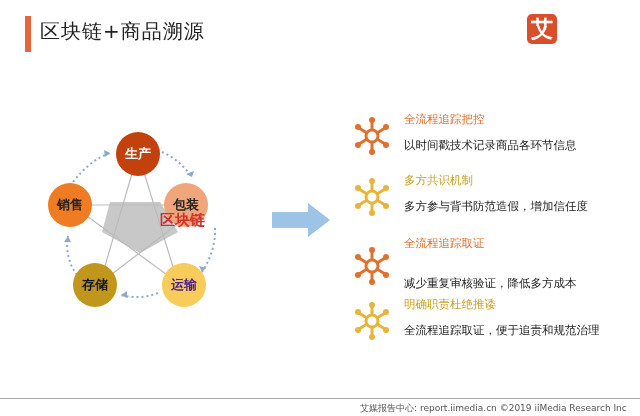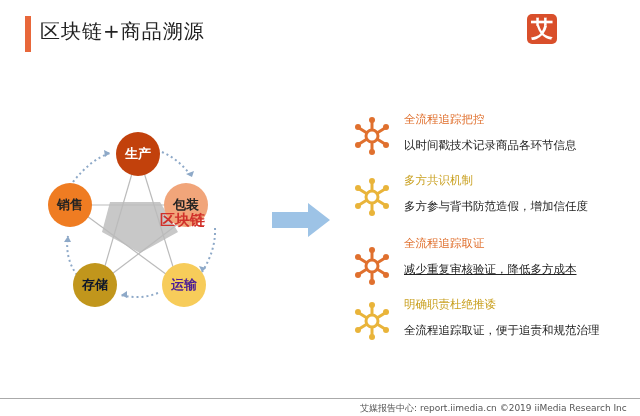--- a/index.html
+++ b/index.html
@@ -133,21 +133,21 @@
     <g fill="#e0702e">
         <circle cx="18" cy="4" r="3"></circle>
         <circle cx="18" cy="36" r="3"></circle>
         <circle cx="4" cy="11" r="3"></circle>
         <circle cx="32" cy="11" r="3"></circle>
         <circle cx="4" cy="29" r="3"></circle>
         <circle cx="32" cy="29" r="3"></circle>
       </g>
   </svg>
   <div class="item-title" style="top:0;color:#e0702e;">全流程追踪取证</div>
-  <div class="item-desc" style="top:26px;text-decoration:underline;">减少重复审核验证，降低多方成本</div>
+  <div class="item-desc" style="top:40px;">减少重复审核验证，降低多方成本</div>
 </div>
 
 <div class="item" style="top:297px;">
   <svg class="item-icon" width="36" height="40" viewBox="0 0 36 40" style="top:4px;">
     <g stroke="#e9b43a" stroke-width="3" fill="none">
         <circle cx="18" cy="20" r="6"></circle>
         <line x1="18" y1="14" x2="18" y2="5"></line>
         <line x1="18" y1="26" x2="18" y2="35"></line>
         <line x1="13" y1="17" x2="5" y2="12"></line>
         <line x1="23" y1="17" x2="31" y2="12"></line>

